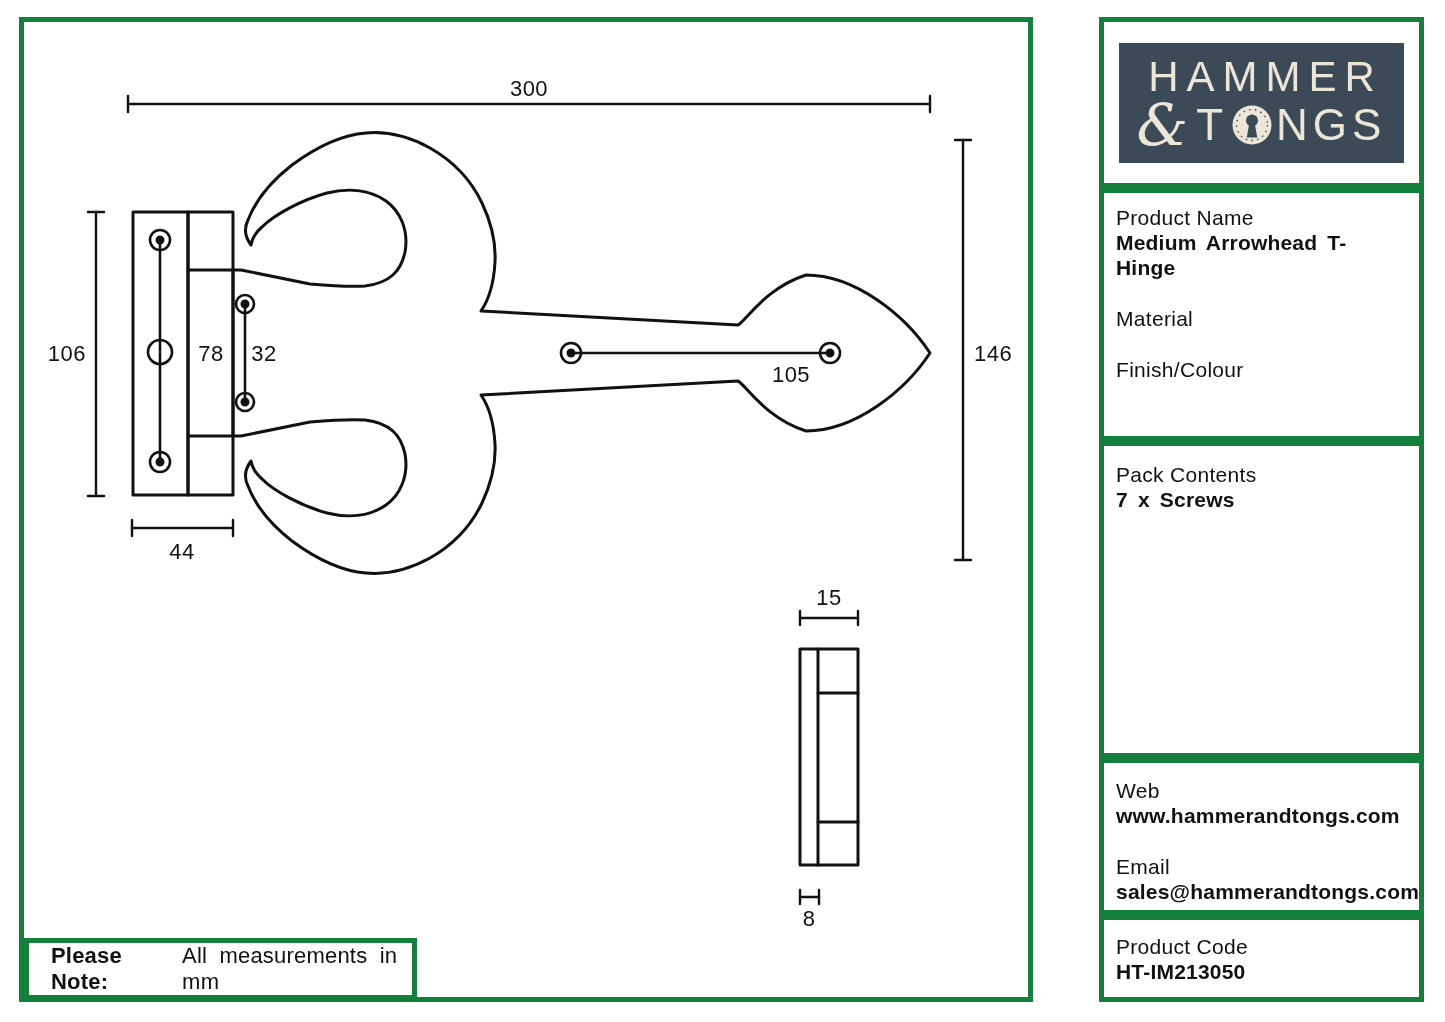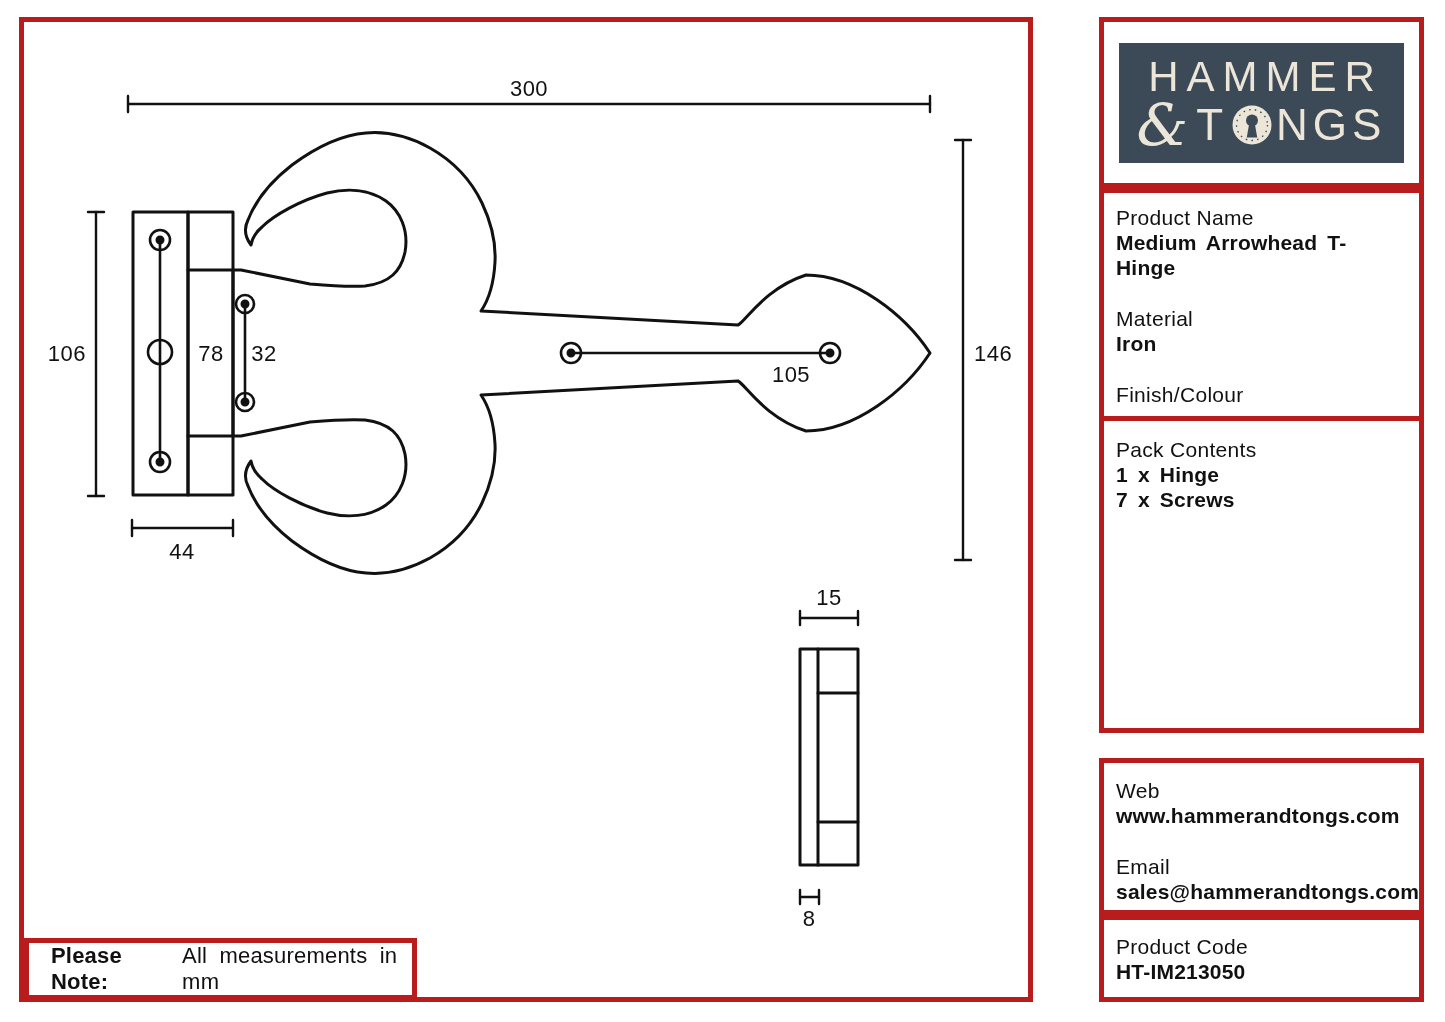--- a/index.html
+++ b/index.html
@@ -1,28 +1,28 @@
 <!DOCTYPE html>
 <html><head>
 <meta charset="utf-8">
 <style>
   html,body{margin:0;padding:0;background:#fff;}
   .page{position:relative;width:1445px;height:1022px;background:#fff;overflow:hidden;
         font-family:"Liberation Sans",sans-serif;color:#111;}
-  .box{position:absolute;border:5px solid #b91c1c;background:#fff;box-sizing:border-box;}
+  .box{position:absolute;border:5px solid #15803d;background:#fff;box-sizing:border-box;}
   
   .main-box{left:19px;top:17px;width:1014px;height:985px;}
   .note-box{left:24px;top:938px;width:393px;height:62px;display:flex;align-items:center;padding-left:22px;}
   .note-box span{font-size:22px;word-spacing:6px;letter-spacing:.2px;}
   .note-box .b{font-weight:bold;margin-right:9px;}
   
   .sb{left:1099px;width:325px;}
   .b1{top:17px;height:171px;display:flex;align-items:center;justify-content:center;}
   .b2{top:188px;height:253px;}
-  .b3{top:416px;height:317px;}
+  .b3{top:441px;height:317px;}
   .b4{top:758px;height:157px;}
   .b5{top:915px;height:87px;}
   .pad{padding:12px 14px 0 12px;}
   .grp{margin-bottom:26px;}
   .h{font-weight:normal;font-size:21px;line-height:25px;letter-spacing:.3px;}
   .v{font-size:21px;line-height:25px;letter-spacing:.2px;word-spacing:4px;font-weight:bold;}
   
   .logo{width:285px;height:120px;background:#3c4a57;color:#ece6d9;display:flex;flex-direction:column;
         align-items:center;justify-content:center;line-height:1;}
   .logo-l1{font-size:42px;letter-spacing:8px;margin-left:8px;margin-bottom:4px;}
@@ -164,30 +164,28 @@
     </div>
   </div>
 
   <div class="box sb b2 pad">
     <div class="grp">
       <div class="h">Product Name</div>
       <div class="v">Medium Arrowhead T-Hinge</div>
     </div>
     <div class="grp">
       <div class="h">Material</div>
-      <div class="v">Iron</div>
     </div>
     <div class="grp">
       <div class="h">Finish/Colour</div>
     </div>
   </div>
 
   <div class="box sb b3" style="padding:16px 14px 0 12px;">
     <div class="h">Pack Contents</div>
-    <div class="v">1 x Hinge</div>
     <div class="v">7 x Screws</div>
   </div>
 
   <div class="box sb b4" style="padding:15px 24px 0 12px;">
     <div class="grp">
       <div class="h">Web</div>
       <div class="v">www.hammerandtongs.com</div>
     </div>
     <div class="grp">
       <div class="h">Email</div>

